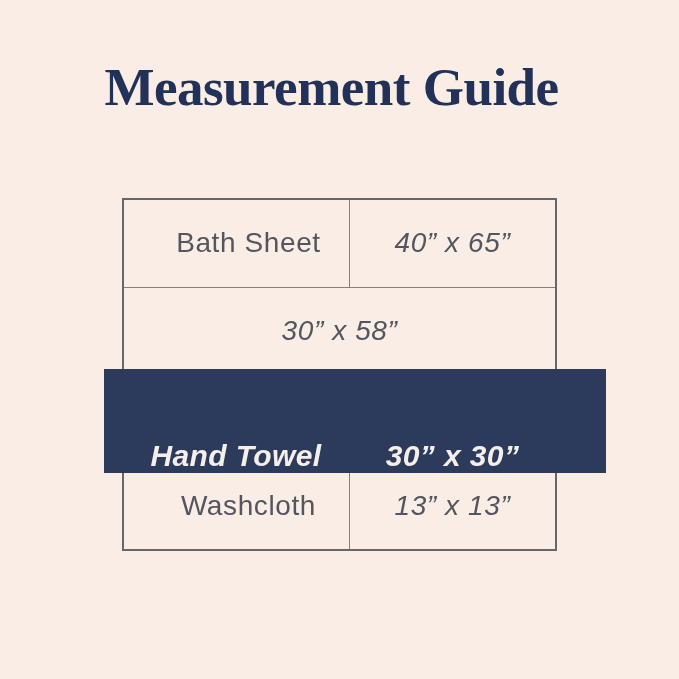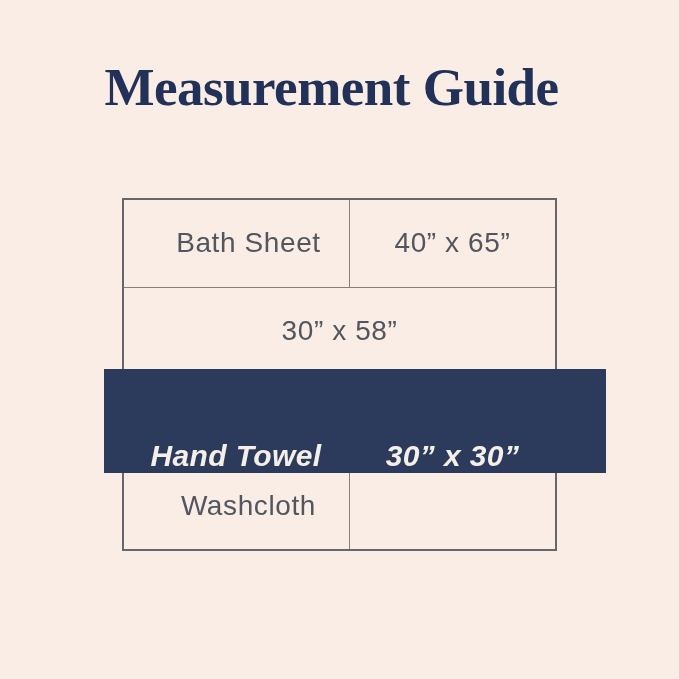--- a/index.html
+++ b/index.html
@@ -34,21 +34,21 @@
     display:flex;flex-direction:column;
   }
   .row{flex:1;display:flex;border-top:1px solid var(--grid-line);}
   .row:first-child{border-top:none;}
   .cell{
     display:flex;align-items:center;justify-content:center;
     font-size:28px;letter-spacing:0.6px;
     color:var(--cell-text);
   }
   .cell.left{width:52.4%;border-right:1px solid var(--grid-line);box-sizing:border-box;padding-left:24px;}
-  .cell.right{flex:1;}
+  .cell.right{flex:1;font-style:italic;}
   .highlight-band{
     position:absolute;left:104px;top:369px;
     width:502px;height:104px;
     background:var(--highlight-bg);
     display:flex;align-items:flex-end;
     z-index:2;
     font-style:italic;
   }
   .band-cell{
     display:flex;align-items:center;justify-content:center;
@@ -70,19 +70,20 @@
   </div>
   <div class="row">
     <div class="cell right">30” x 58”</div>
   </div>
   <div class="row">
     <div class="cell left"></div>
     <div class="cell right"></div>
   </div>
   <div class="row">
     <div class="cell left">Washcloth</div>
+    <div class="cell right">13” x 13”</div>
   </div>
 </div>
 
 <div class="highlight-band">
   <div class="band-cell left">Hand Towel</div>
   <div class="band-cell right">30” x 30”</div>
 </div>
 
 </body></html>

